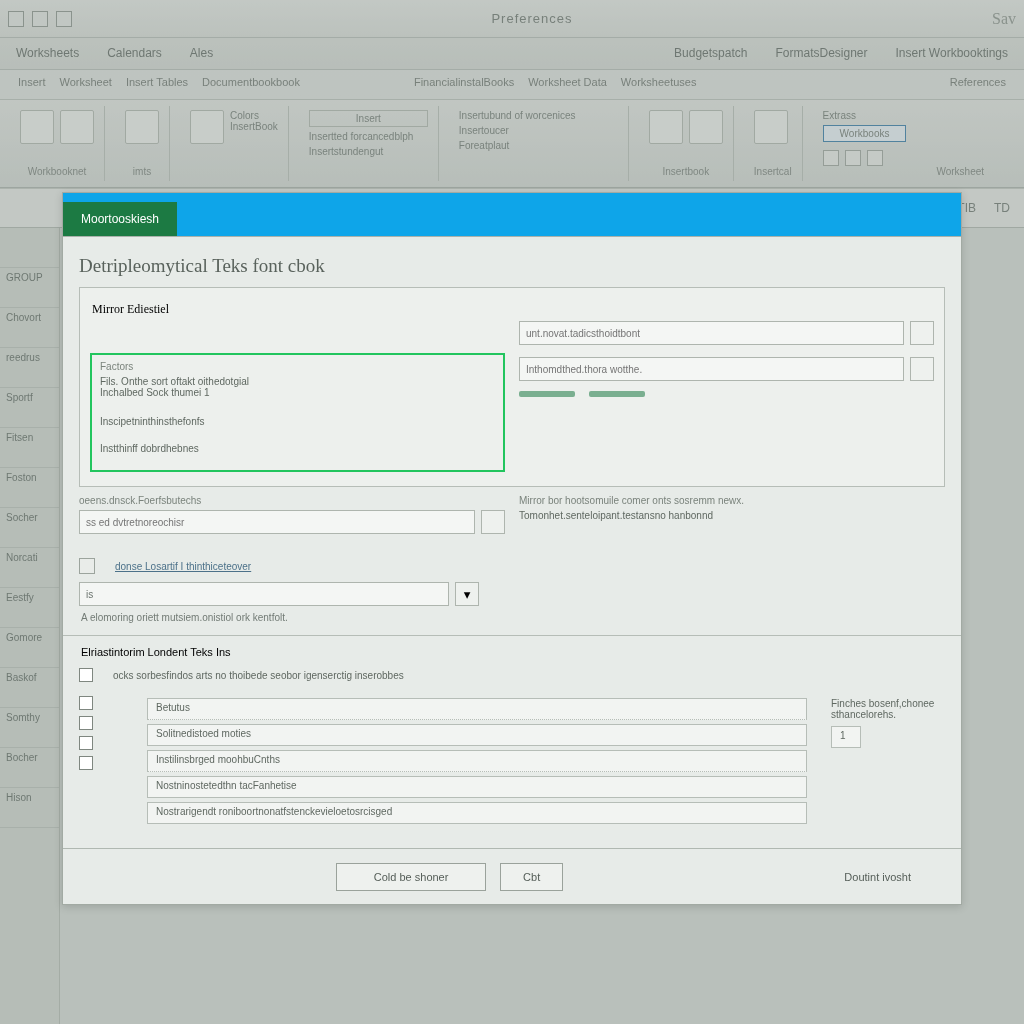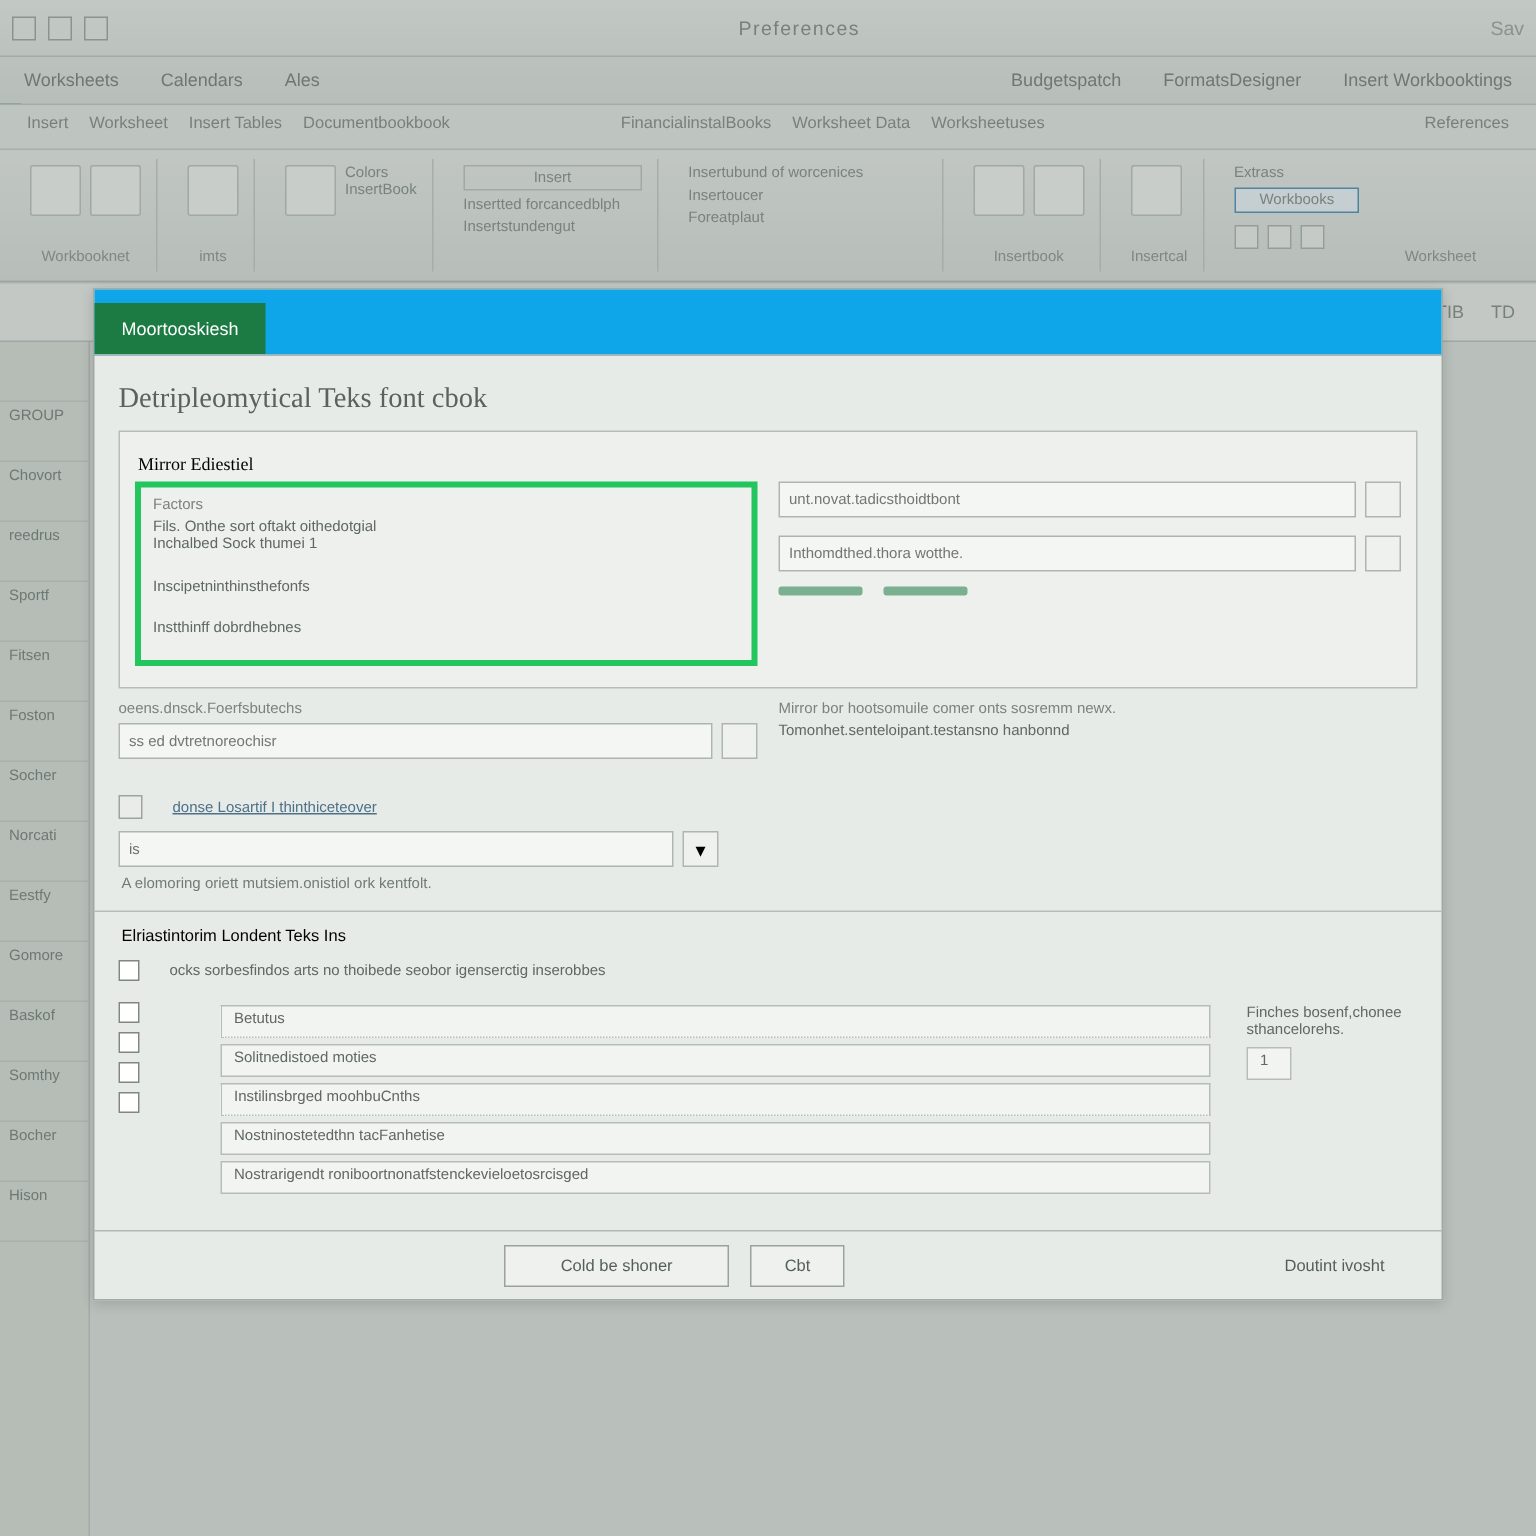--- a/index.html
+++ b/index.html
@@ -21,21 +21,21 @@
   }
   .topbar {
     position: absolute; left: 0; right: 0; top: 0; height: 38px;
     background: linear-gradient(#e5e9e6,#d9ded9);
     border-bottom: 1px solid #b4bbb6;
     display: flex; align-items: center; gap: 10px; padding: 0 8px;
   }
   .topbar .qat { display:flex; gap:8px; align-items:center;}
   .square-icon { width:16px; height:16px; border:1px solid #8a938d; background:#e3e7e4;}
   .topbar .title { flex:1; text-align:center; letter-spacing:1px; color:#6b756f; font-size:13px;}
-  .topbar .right { color:#8a938d; font-size:13px;}
+  .topbar .right { color:#8a938d; font-size:16px;font-family:Liberation Serif, serif;}
   .tabs-row {
     position:absolute; left:0; right:0; top:38px; height:32px;
     display:flex; gap:28px; padding: 8px 16px 0 16px;
     border-bottom: 1px solid #b4bbb6;
     background: linear-gradient(#d9ded9,#d3d8d4);
     font-size:12px; color:#5d6761;
   }
   .green-file {
     position:absolute; left:0; top:38px; width:14px; height:32px; background:#1c7a43;
   }
@@ -103,22 +103,22 @@
   .withbtn input { flex:1;}
   .tiny-btn { width:24px; height:24px; border:1px solid #aeb5ae; background:#eef1ee;}
   .note { font-size:10px; color:#727b75; margin:6px 0 12px 2px;}
   .sep { height:1px; background:#b6bdb7; margin:10px -16px;}
   .chkrow { display:flex; align-items:center; gap:20px; font-size:10px; color:#5f6861; margin:4px 0;}
   .chkbox { width:14px; height:14px; border:1px solid #7f8780; background:#fff;}
   .two-col-grid { display:flex; gap:24px;}
   .listbox { border:1px solid #b6bdb7; background:#f2f4f2; height:22px; padding:3px 8px; font-size:10px; color:#5f6861; margin:4px 0; }
   .listbox.dotted { border-bottom-style:dotted; }
   .dlg-footer {
-    height:46px; border-top:1px solid #b0b8b1; display:flex; align-items:center; gap:14px;
-    padding:0 16px;
+    height:56px; border-top:1px solid #b0b8b1; display:flex; align-items:center; gap:14px;
+    padding:0 28px;
   }
   .dlg-footer .spacer { flex:1;}
   .btn {
     height:28px; padding:0 22px; border:1px solid #9aa29b; background:#eef1ee;
     font-size:11px; color:#555e58;
   }
   .linkish { color:#4c7189; text-decoration:underline; font-size:10px;}
   .ico16 { width:16px; height:16px; display:inline-block; border:1px solid #9ca49d; background:#e9ece9;}
   .progress-stubs { display:flex; gap:14px; margin-top:10px;}
   .progress-stubs > div { height:6px; width:56px; background:#1c7a43; opacity:.55; border-radius:2px;}
@@ -245,21 +245,21 @@
   <div class="tabbar">
     <div class="activetab">Moortooskiesh</div>
   </div>
   <div class="dialog-body">
     <div class="sect-title">Detripleomytical Teks font cbok</div>
 
     <div class="panel">
       <div class="sub-title">Mirror Ediestiel</div>
       <div class="twocol">
         <div>
-          <div style="border:4px solid #22c55e; padding:6px 8px 12px 8px;">
+          <div style="border:2px solid #22c55e; padding:6px 8px 12px 8px;margin-top:32px;">
             <div class="smalllabel">Factors</div>
             <div class="readrow" style="white-space:pre-line">Fils. Onthe sort oftakt oithedotgial
 Inchalbed Sock thumei 1</div>
             <div class="readrow" style="margin-top:18px">Inscipetninthinsthefonfs</div>
             <div class="readrow" style="margin-top:16px">Instthinff dobrdhebnes</div>
           </div>
         </div>
         <div>
           <div class="withbtn" style="margin-bottom:12px;">
             <input class="stub-input" placeholder="unt.novat.tadicsthoidtbont" style="">

